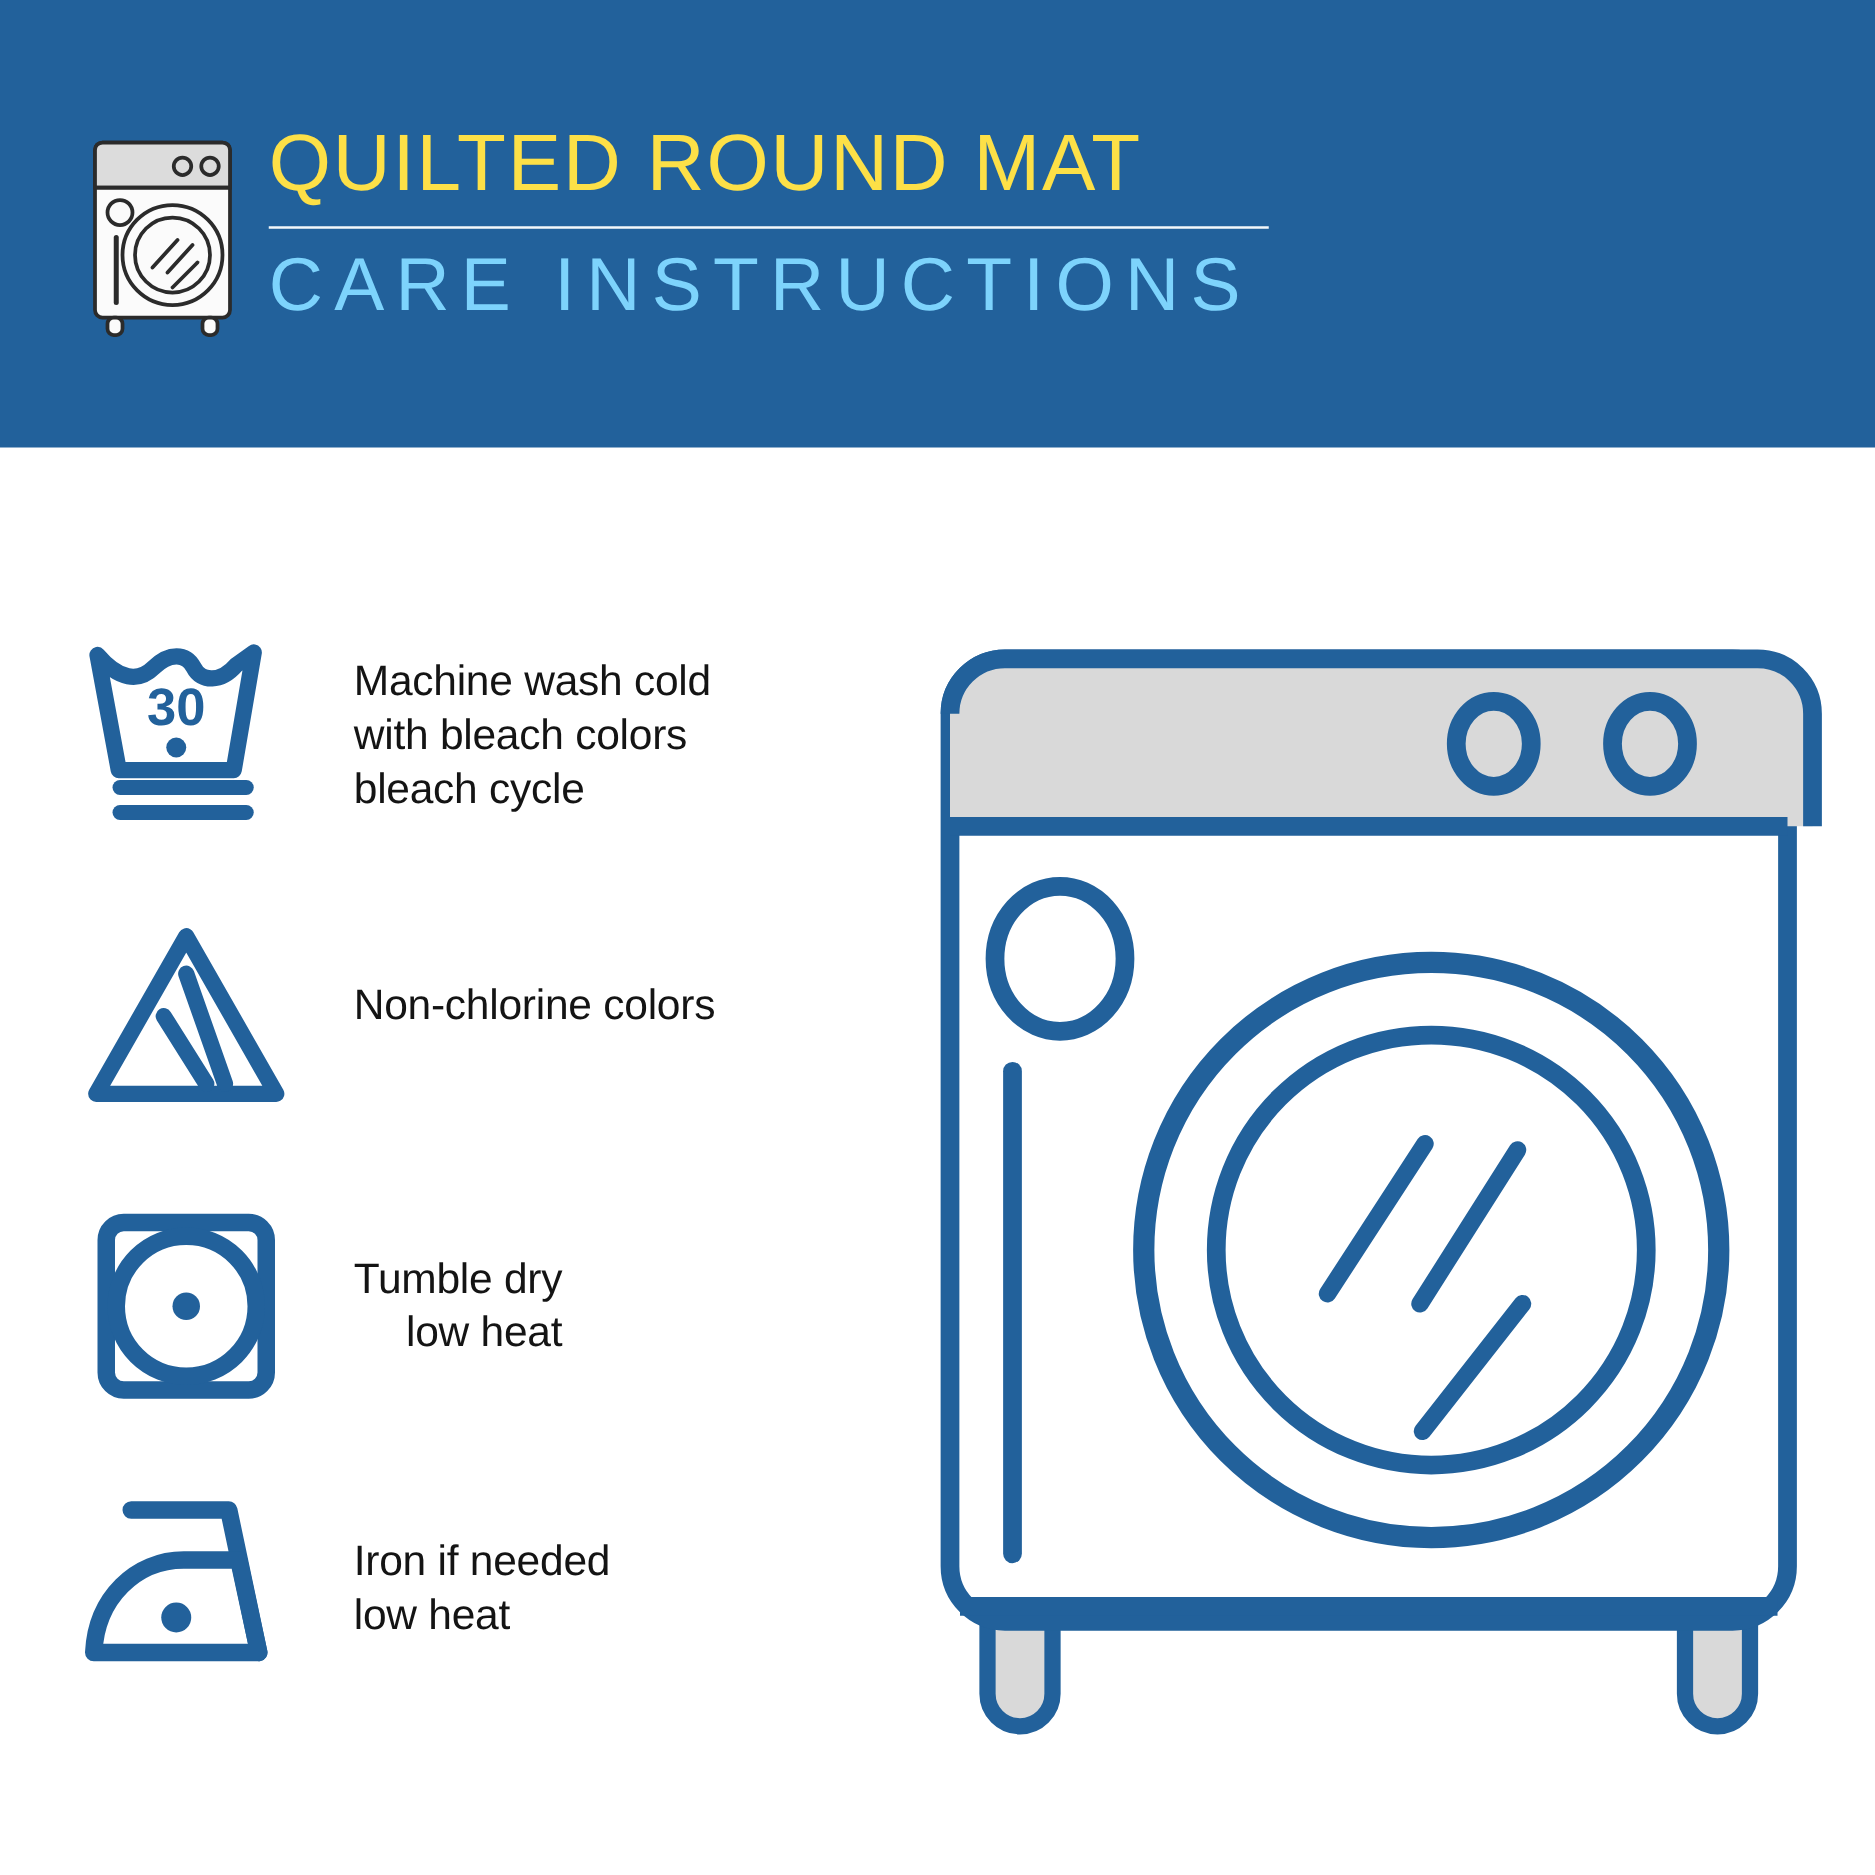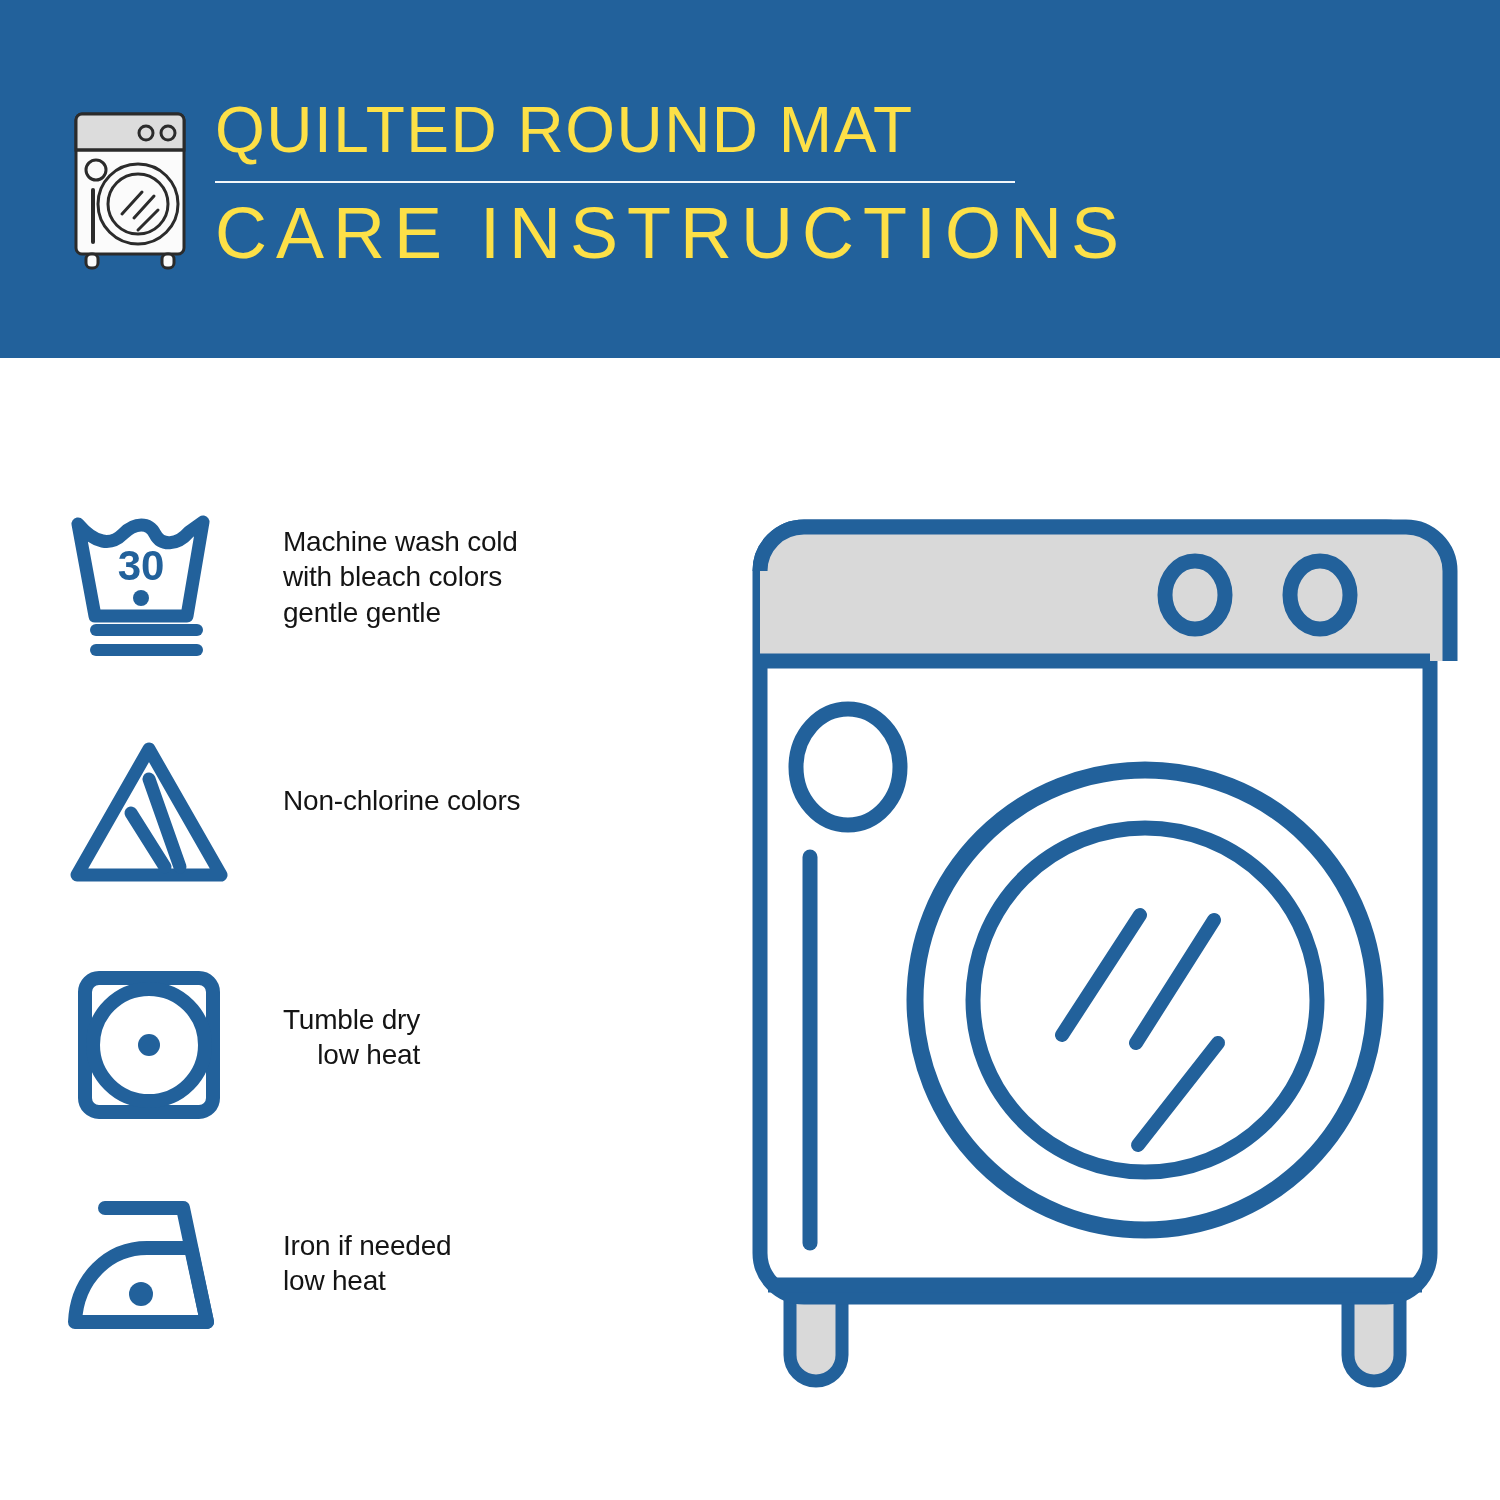--- a/index.html
+++ b/index.html
@@ -55,23 +55,23 @@
   .title-rule {
     width: 800px;
     height: 2px;
     background: #ffffff;
     margin-top: 18px;
     margin-bottom: 14px;
     opacity: 0.95;
   }
 
   .title-sub {
-    font-size: 72px;
+    font-size: 60px;
     font-weight: 300;
-    color: #fde047;
+    color: #7dd3fc;
     letter-spacing: 9px;
     line-height: 1.02;
     white-space: nowrap;
   }
 
   
   .care-list {
     position: absolute;
     left: 0;
     top: 500px;
@@ -98,21 +98,21 @@
     margin-left: 65px;
     flex: none;
     display: flex;
     align-items: flex-end;
     justify-content: flex-start;
   }
 
   .care-text {
     margin-left: 38px;
     padding-top: 14px;
-    font-size: 28px;
+    font-size: 34px;
     line-height: 1.26;
     color: #141414;
     font-weight: 400;
     letter-spacing: -0.2px;
   }
 
   .care-row-1 .care-text { padding-top: 48px; }
   .care-row-2 .care-text { padding-top: 32px; text-align: right; }
   .care-row-3 .care-text { padding-top: 38px; }
 
@@ -186,21 +186,21 @@
 
           <circle cx="76" cy="88" r="8" fill="#22619b"></circle>
 
           <line x1="31" y1="120" x2="132" y2="120" stroke="#22619b" stroke-width="12" stroke-linecap="round"></line>
           <line x1="31" y1="140" x2="132" y2="140" stroke="#22619b" stroke-width="12" stroke-linecap="round"></line>
         </svg>
       </div>
       <div class="care-text">
         <div>Machine wash cold</div>
         <div>with bleach colors</div>
-        <div>gentle gentle</div>
+        <div>bleach cycle</div>
       </div>
     </div>
 
     <div class="care-row care-row-1">
       <div class="care-symbol">
         <svg width="180" height="150" viewBox="0 0 180 150">
           <path d="M84 14 L156 140 L12 140 Z" fill="none" stroke="#22619b" stroke-width="13" stroke-linejoin="round"></path>
           <line x1="84" y1="44" x2="115" y2="132" stroke="#22619b" stroke-width="13" stroke-linecap="round"></line>
           <line x1="66" y1="78" x2="100" y2="132" stroke="#22619b" stroke-width="13" stroke-linecap="round"></line>
         </svg>

